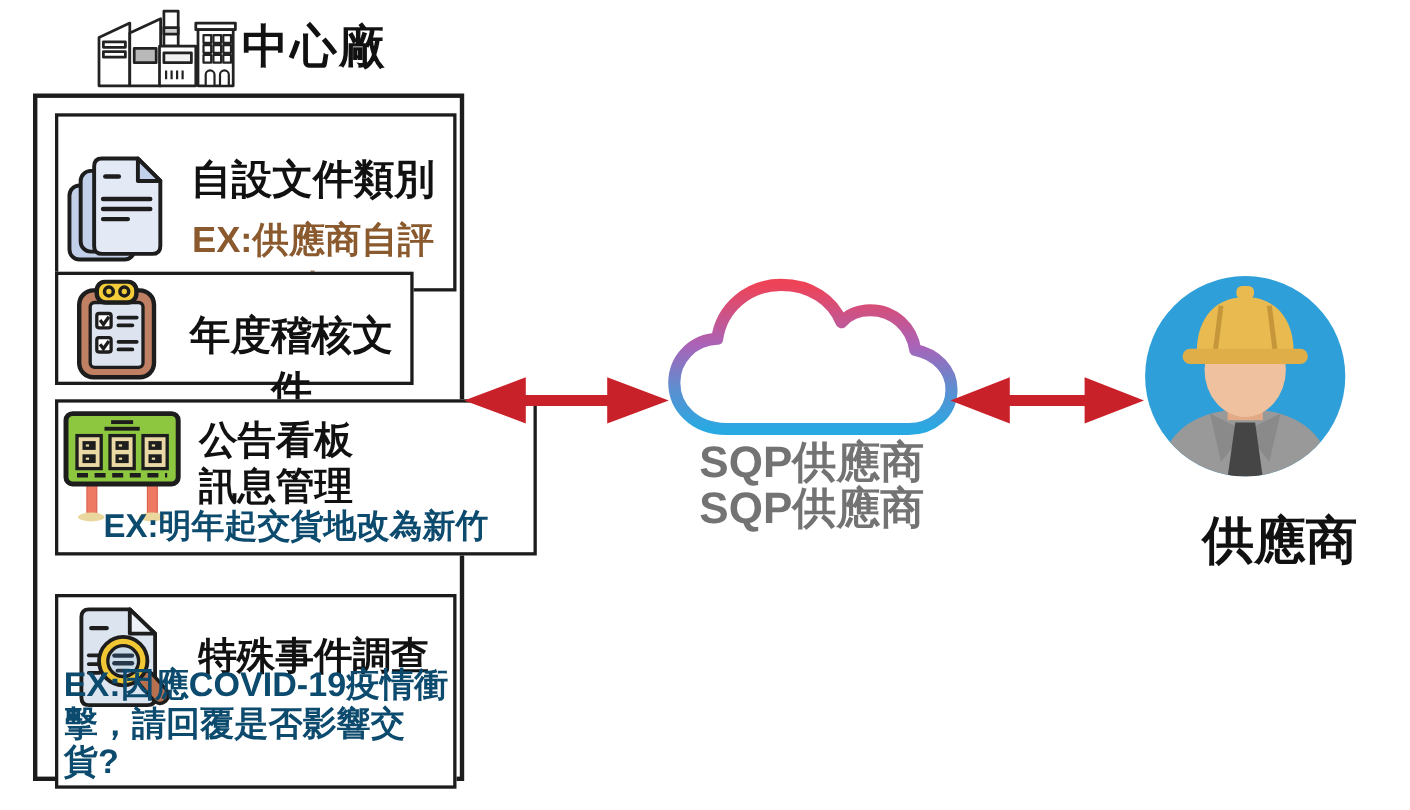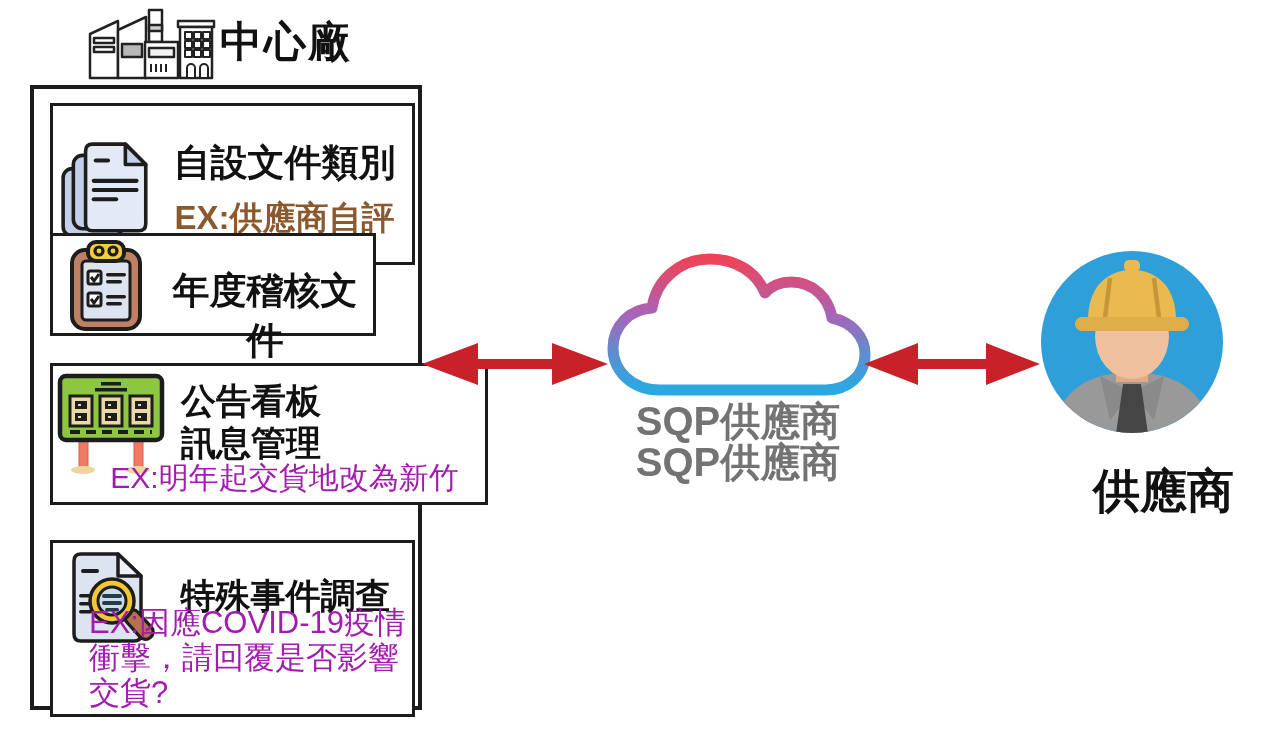--- a/index.html
+++ b/index.html
@@ -7,27 +7,27 @@
     position:relative;width:1282px;height:736px;background:#ffffff;overflow:hidden;
     font-family:"Liberation Sans","DejaVu Sans",sans-serif;color:#111;
   }
   .abs{position:absolute;}
   
   .factory-title{left:220px;top:10px;font-size:42px;font-weight:600;letter-spacing:2px;line-height:64px;}
   
   .outer-box{left:30px;top:85px;width:384px;height:617px;border:4px solid #1c1c1c;background:#fff;}
   .inner-box{position:absolute;background:#fff;border:3px solid #1c1c1c;box-sizing:border-box;}
   .box1{left:50px;top:103px;width:365px;height:162px;}
-  .box2{left:50px;top:233px;width:326px;height:103px;}
+  .box2{left:50px;top:247px;width:326px;height:103px;}
   .box3{left:50px;top:363px;width:438px;height:142px;}
   .box4{left:50px;top:520px;width:365px;height:177px;margin-top:20px;}
   .item-title{font-size:37px;font-weight:600;color:#111;}
   .title-col{position:absolute;left:106px;right:2px;text-align:center;}
   .ex-brown{color:#8a5a2e;font-weight:600;}
-  .ex-gray{color:#a21caf;font-weight:400;padding-left:31px;}
+  .ex-gray{color:#0c4a6e;font-weight:700;}
   .box1 .title-col{top:32px;}
   .box1 .ex{font-size:33px;margin-top:8px;}
   .box2 .title-col{top:30px;}
   .box3 .title-block{position:absolute;left:128px;top:14px;font-size:35px;font-weight:600;line-height:42px;}
   .box3 .ex{position:absolute;left:0;right:0;bottom:3px;text-align:center;font-size:30px;}
   .box4 .title-block{position:absolute;left:108px;right:2px;top:30px;text-align:center;font-size:35px;font-weight:600;}
   .box4 .ex{position:absolute;left:5px;right:1px;bottom:4px;font-size:31px;line-height:35px;text-align:left;}
   
   .platform-label{left:588px;top:401px;width:300px;text-align:center;font-size:40px;line-height:41px;font-weight:600;color:#737373;}
   

